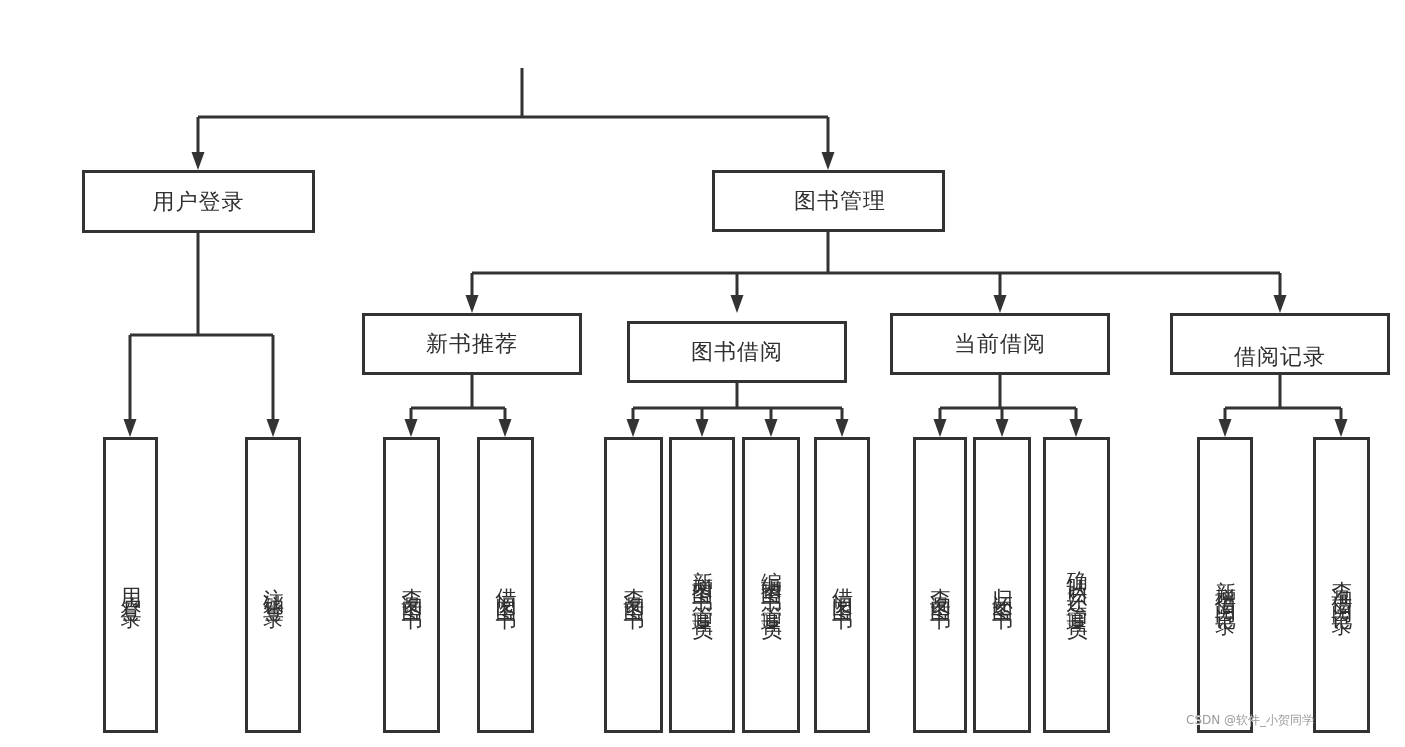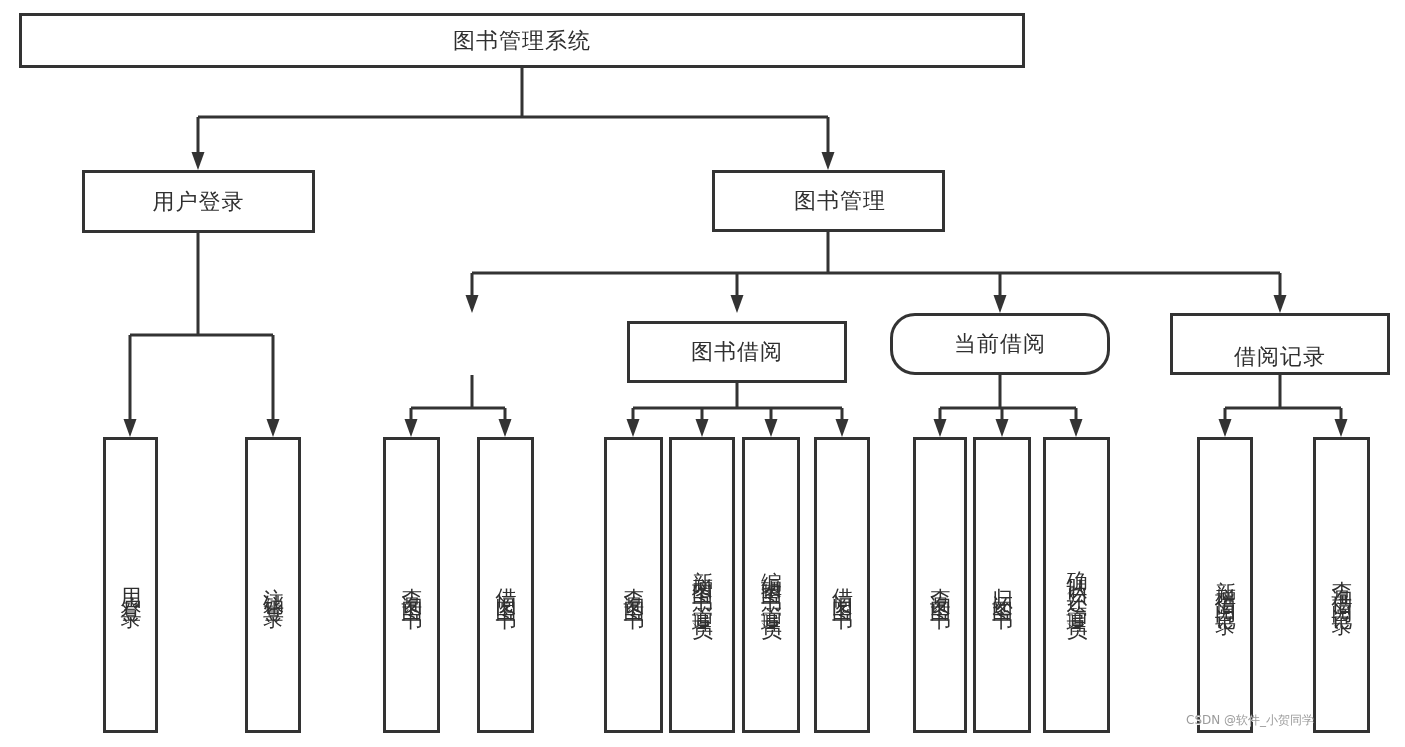--- a/index.html
+++ b/index.html
@@ -75,35 +75,35 @@
       <polygon points="764.5,419 777.5,419 771,437"></polygon>
       <polygon points="835.5,419 848.5,419 842,437"></polygon>
       <polygon points="933.5,419 946.5,419 940,437"></polygon>
       <polygon points="995.5,419 1008.5,419 1002,437"></polygon>
       <polygon points="1069.5,419 1082.5,419 1076,437"></polygon>
       <polygon points="1218.5,419 1231.5,419 1225,437"></polygon>
       <polygon points="1334.5,419 1347.5,419 1341,437"></polygon>
     </g>
   </svg>
 
-  <div class="node" style="left:19px;top:13px;width:1006px;height:55px;">
-    <span class="h-label">图书管理系统</span>
-  </div>
 
   <div class="node" style="left:82px;top:170px;width:233px;height:63px;">
     <span class="h-label">用户登录</span>
   </div>
   <div class="node" style="left:712px;top:170px;width:233px;height:62px;padding-left:23px;">
     <span class="h-label">图书管理</span>
   </div>
 
+  <div class="node" style="left:362px;top:313px;width:220px;height:62px;">
+    <span class="h-label">新书推荐</span>
+  </div>
   <div class="node" style="left:627px;top:321px;width:220px;height:62px;">
     <span class="h-label">图书借阅</span>
   </div>
-  <div class="node" style="left:890px;top:313px;width:220px;height:62px;border-radius:25px;">
+  <div class="node" style="left:890px;top:313px;width:220px;height:62px;">
     <span class="h-label">当前借阅</span>
   </div>
   <div class="node" style="left:1170px;top:313px;width:220px;height:62px;align-items:flex-end;">
     <span class="h-label">借阅记录</span>
   </div>
 
   <div class="node leaf" style="left:103px;top:437px;width:55px;height:296px;">
     <span class="v-label">用户登录</span>
   </div>
   <div class="node leaf" style="left:245px;top:437px;width:56px;height:296px;">

